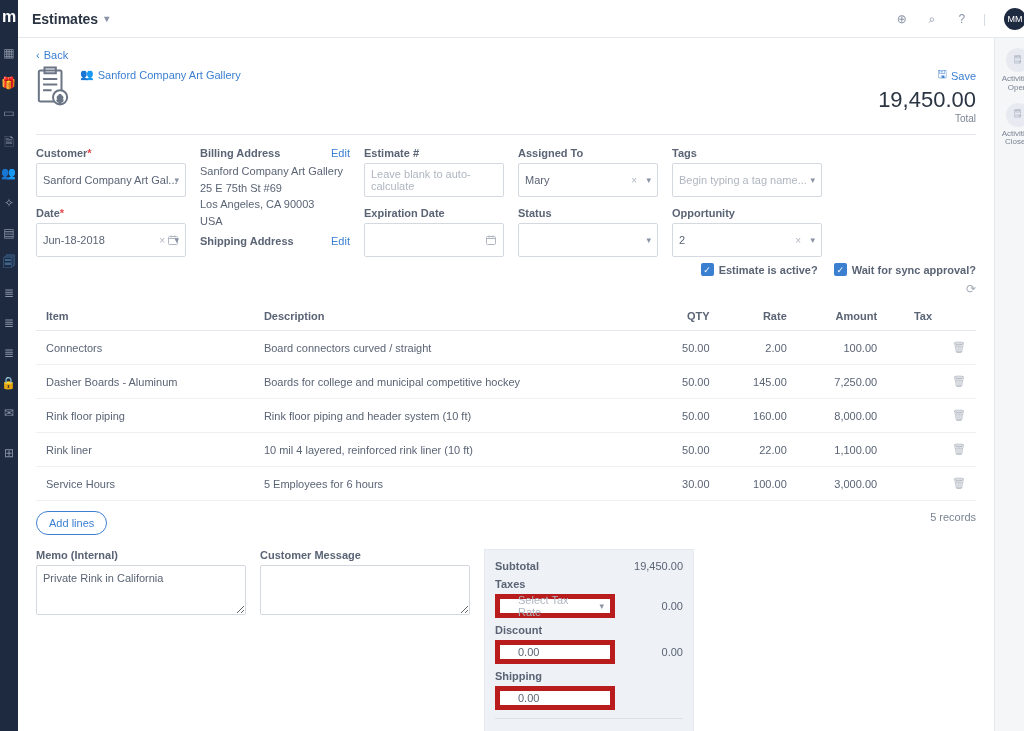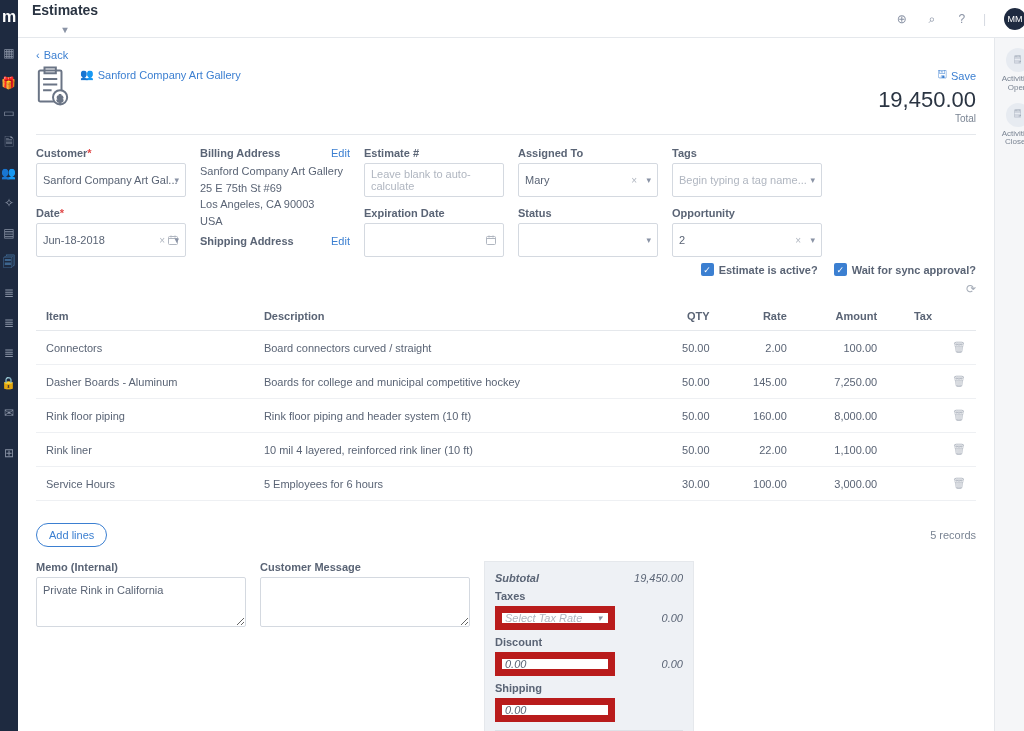--- a/index.html
+++ b/index.html
@@ -4,21 +4,21 @@
 <style>
 * { box-sizing: border-box; margin: 0; padding: 0; }
 body { font-family: -apple-system, BlinkMacSystemFont, "Segoe UI", Arial, sans-serif; font-size: 12px; color: #333; background: #fff; }
 .app { display: flex; height: 731px; width: 1024px; }
 .sidebar { width: 34px; background: #1e2a40; display: flex; flex-direction: column; align-items: center; padding-top: 6px; gap: 12px; }
 .sidebar .logo { color: #fff; font-size: 16px; font-weight: 600; padding: 2px 0 6px; }
 .sidebar .nav-icon { width: 18px; height: 18px; display: flex; align-items: center; justify-content: center; color: #8a93a5; cursor: pointer; }
 .sidebar .nav-icon.active { color: #5b9bd5; }
 .main { flex: 1; display: flex; flex-direction: column; }
 .topbar { height: 38px; border-bottom: 1px solid #e5e8ec; display: flex; align-items: center; padding: 0 14px; justify-content: space-between; }
-.topbar-left { display: flex; align-items: center; gap: 6px; color: #2a3442; font-size: 14px; font-weight: 600; flex-direction: column; }
+.topbar-left { display: flex; align-items: center; gap: 6px; color: #2a3442; font-size: 14px; font-weight: 600; }
 .chev-down { font-size: 10px; color: #8a93a5; }
 .topbar-right { display: flex; align-items: center; gap: 12px; color: #8a93a5; }
 .icon-btn { width: 18px; height: 18px; display: flex; align-items: center; justify-content: center; cursor: pointer; }
 .avatar { width: 22px; height: 22px; border-radius: 50%; background: #1e2a40; color: #fff; font-size: 9px; display: flex; align-items: center; justify-content: center; margin-left: 6px; }
 .content-wrap { display: flex; flex: 1; overflow: hidden; }
 .content { flex: 1; padding: 10px 18px 14px; overflow: auto; }
 .right-rail { width: 46px; background: #f5f6f8; border-left: 1px solid #e5e8ec; display: flex; flex-direction: column; align-items: center; padding-top: 10px; gap: 10px; }
 .rail-item { display: flex; flex-direction: column; align-items: center; font-size: 8px; color: #7a8493; text-align: center; line-height: 1.1; cursor: pointer; }
 .rail-item .rail-icon { width: 24px; height: 24px; border-radius: 50%; background: #e7ebf1; margin-bottom: 3px; display:flex; align-items:center; justify-content:center; color:#9aa3b2;}
 .back-link { color: #3b7fd1; font-size: 11px; cursor: pointer; display: inline-flex; align-items: center; gap: 4px; }
@@ -42,31 +42,31 @@
 .date-box svg { position: absolute; right: 6px; color: #b0b6c0; }
 .checkbox-row { display: flex; gap: 16px; justify-content: flex-end; font-size: 11px; color: #5a6475; margin-top: 6px; align-items: center; }
 .chk { display: inline-flex; align-items: center; gap: 5px; }
 .chk-box { width: 13px; height: 13px; border-radius: 2px; background: #3b7fd1; display: inline-flex; align-items: center; justify-content: center; color: #fff; font-size: 9px; }
 .refresh-row { text-align: right; margin-top: 6px; color: #a7aeb9; }
 .tbl { width: 100%; border-collapse: collapse; margin-top: 6px; }
 .tbl th { text-align: left; font-size: 11px; font-weight: 600; color: #5a6475; padding: 8px 10px; border-bottom: 1px solid #e5e8ec; }
 .tbl th.r, .tbl td.r { text-align: right; }
 .tbl td { font-size: 11px; color: #5a6475; padding: 10px; border-bottom: 1px solid #eef0f3; }
 .tbl .del { color: #b0b6c0; cursor: pointer; }
-.below-tbl { display: flex; justify-content: space-between; align-items: center; margin-top: 22px; }
+.below-tbl { display: flex; justify-content: space-between; margin-top: 10px; }
 .add-lines-btn { border: 1px solid #3b7fd1; color: #3b7fd1; background: #fff; padding: 5px 12px; border-radius: 14px; font-size: 11px; cursor: pointer; }
 .rec-count { font-size: 11px; color: #7a8493; }
 .bottom-grid { display: grid; grid-template-columns: 210px 210px 210px 210px; gap: 14px; margin-top: 14px; align-items: start; }
 .text-area { width: 100%; height: 50px; border: 1px solid #d4d9e0; border-radius: 2px; padding: 6px; font-size: 11px; color: #5a6475; resize: both; overflow:auto; }
 .attach-box { border: 1px dashed #c4cad3; border-radius: 2px; height: 50px; display: flex; flex-direction: column; align-items: center; justify-content: center; font-size: 10px; color: #9aa3b2; }
 .attach-box .link { color: #3b7fd1; cursor: pointer; }
 .attach-sub { font-style: italic; font-size: 9px; margin-top: 2px; }
 .totals-box { background: #eef1f5; border: 1px solid #e5e8ec; padding: 10px; font-size: 11px; color: #5a6475; }
-.totals-box .row { display: flex; justify-content: space-between; align-items: center; margin-bottom: 6px; font-style: italic; }
-.totals-box .small-input { width: 120px; height: 24px; border: 7px solid #b91c1c; background: #fff; padding: 0 3px; font-size: 11px; position:relative; display:flex; align-items:center; }
+.totals-box .row { display: flex; justify-content: space-between; align-items: center; margin-bottom: 6px; }
+.totals-box .small-input { width: 120px; height: 24px; border: 5px solid #b91c1c; background: #fff; padding: 0 18px; font-size: 11px; position:relative; display:flex; align-items:center; }
 .totals-box .select-small::after { content:"▾"; position:absolute; right:6px; color:#8a93a5; font-size:9px;}
 .total-row { border-top: 1px solid #dde1e7; margin-top: 8px; padding-top: 10px; display: flex; justify-content: space-between; align-items: center; }
 .total-row .lbl { font-size: 18px; font-weight: 600; color: #2a3442; }
 .total-row .val { font-size: 18px; font-weight: 600; color: #2a3442; }
 .placeholder { color: #b0b6c0; }
 </style>
 </head>
 <body>
 
 <div class="app">

